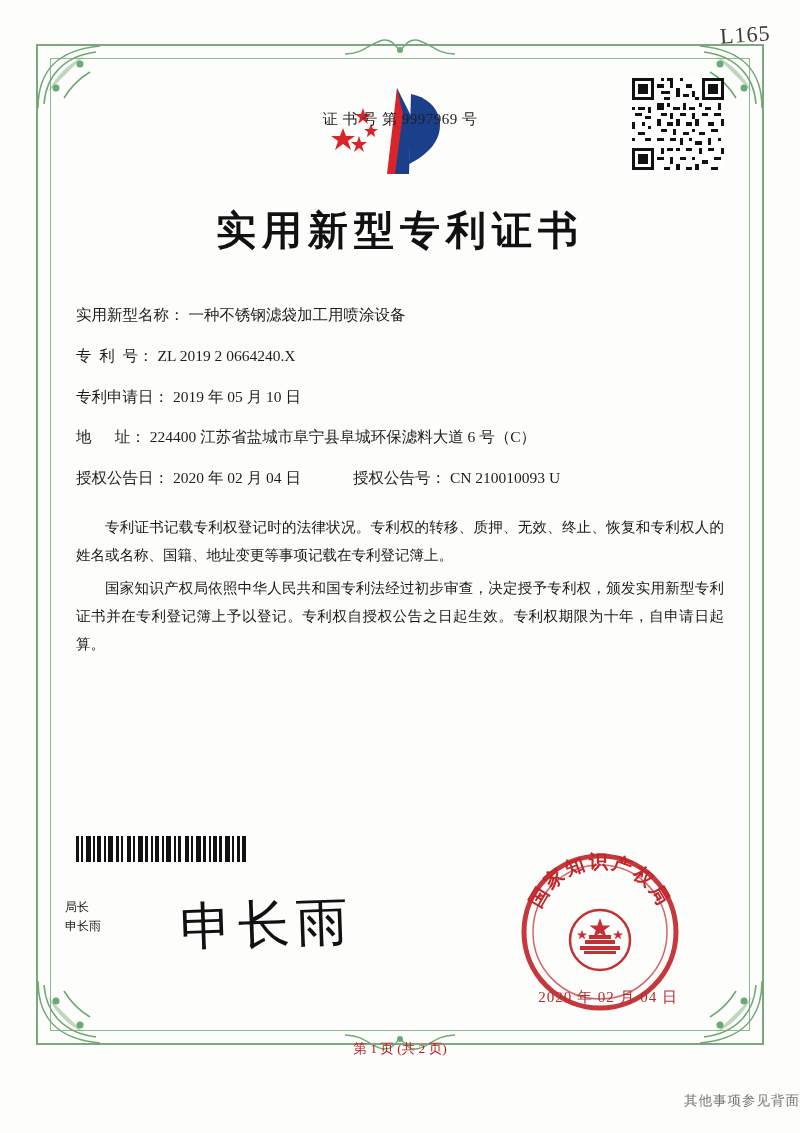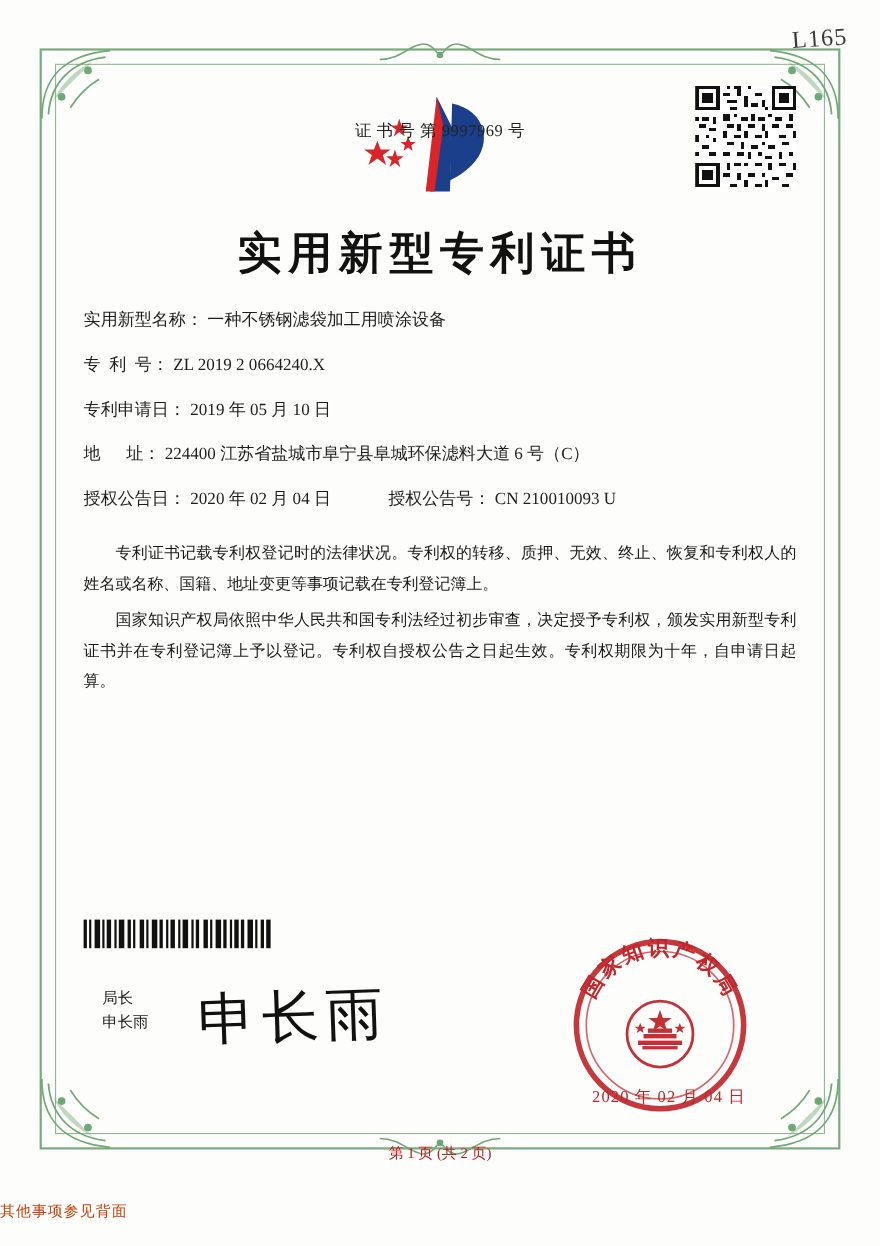--- a/index.html
+++ b/index.html
@@ -114,21 +114,21 @@
     text-align: center;
     font-size: 40px;
     font-weight: bold;
     letter-spacing: 6px;
     margin-top: 74px;
     color: #111;
     font-family: "DejaVu Serif", "Liberation Serif", serif;
   }
 
   .fields {
-    margin-top: 24px;
+    margin-top: 48px;
     font-size: 15.5px;
     line-height: 1.15;
     color: #1d1d1d;
   }
   .field-row {
     display: flex;
     align-items: baseline;
     margin-bottom: 23px;
   }
   .field-label {
@@ -166,23 +166,23 @@
     align-items: stretch;
   }
   .barcode i {
     display: block;
     background: #111;
     height: 100%;
   }
 
   .sign-block {
     position: absolute;
-    left: 93px;
+    left: 65px;
     top: 898px;
-    font-size: 14px;
+    font-size: 12px;
     line-height: 1.55;
     color: #1a1a1a;
   }
 
   .signature {
     position: absolute;
     left: 180px;
     top: 890px;
     font-size: 52px;
     font-family: "DejaVu Serif", serif;
@@ -217,23 +217,23 @@
     top: 1040px;
     text-align: center;
     font-size: 13.5px;
     color: #b91c1c;
   }
   .footer-note {
     position: absolute;
     left: 0;
     right: 0;
     top: 1092px;
-    text-align: left;
+    text-align: right;
     font-size: 13.5px;
-    color: #c2410c;
+    color: #737373;
     letter-spacing: 1px;
   }
 </style>
 </head>
 <body>
 
 <div class="page">
 
   <div class="archive-no">L165</div>
 

